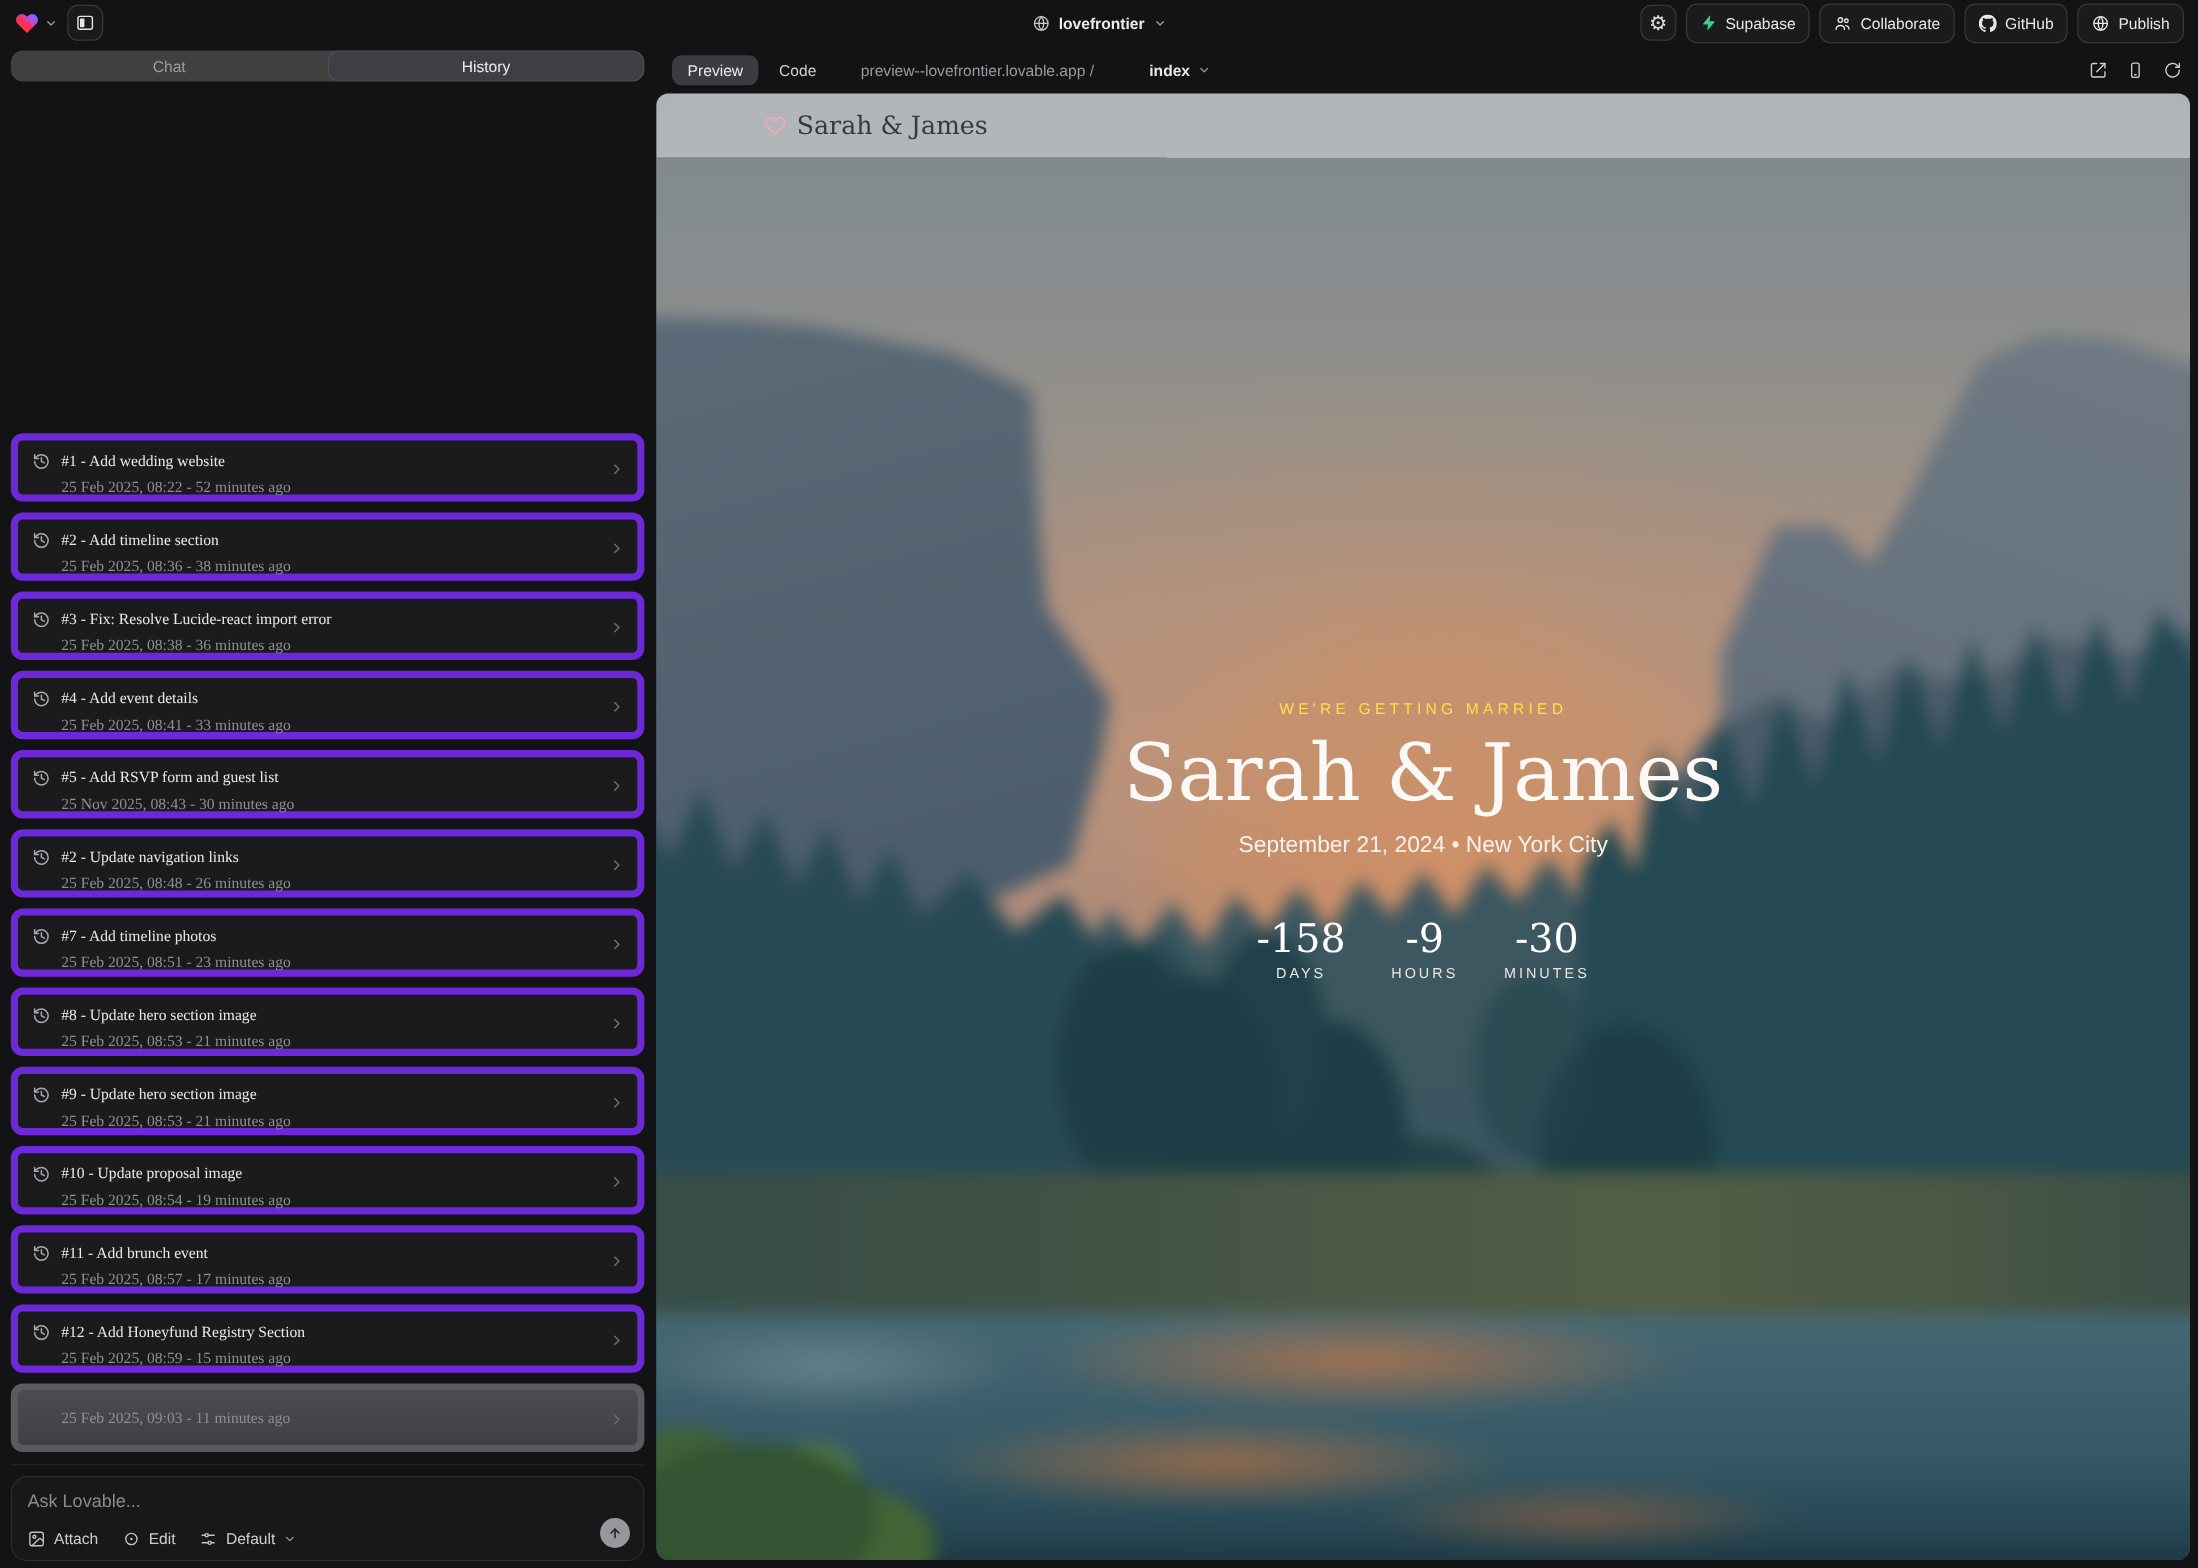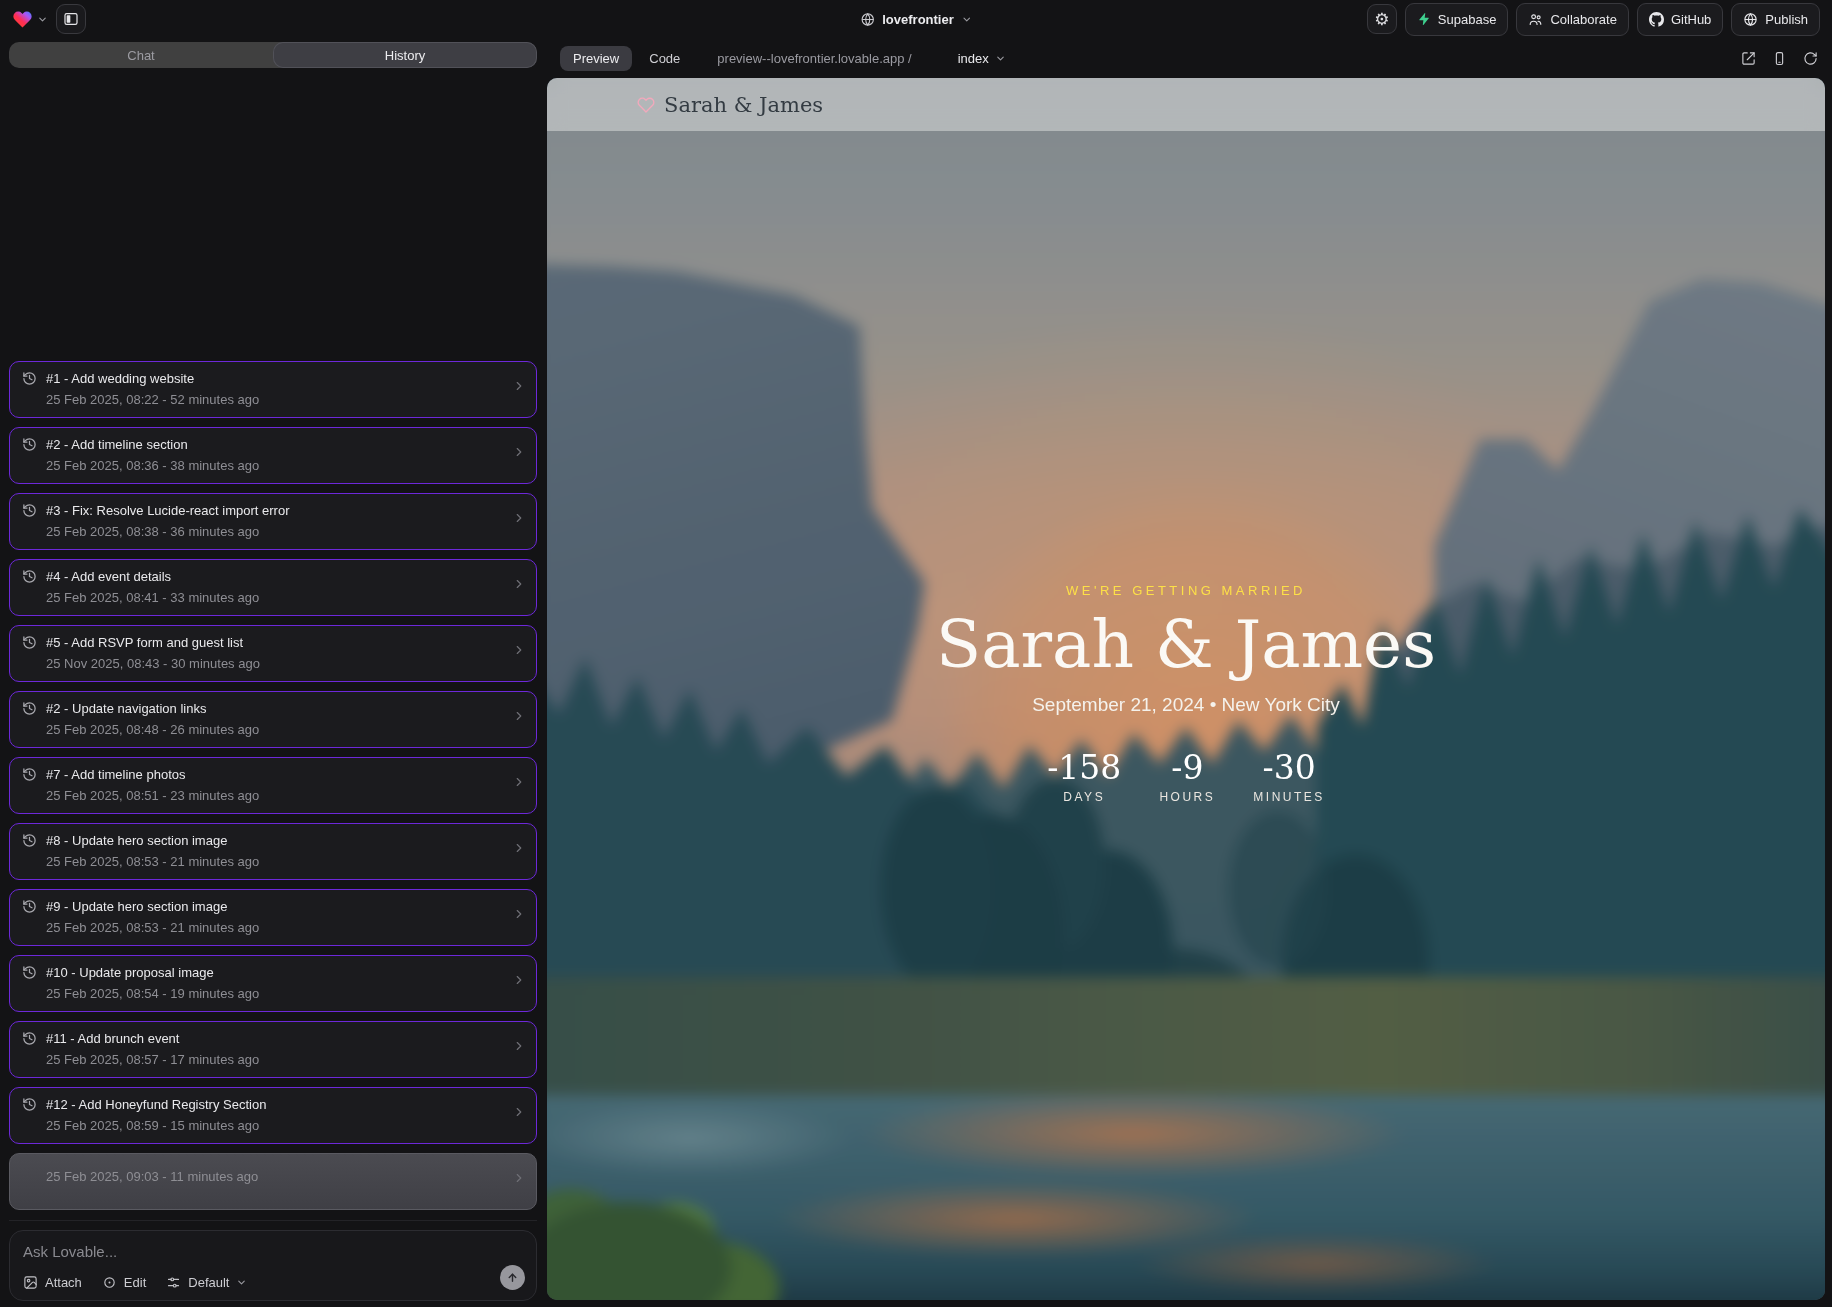--- a/index.html
+++ b/index.html
@@ -24,22 +24,22 @@
   
   .main { flex:1; display:flex; min-height:0; }
   .left-panel { width:546px; flex:0 0 546px; display:flex; flex-direction:column; padding:4px 9px 6px; min-height:0; }
 
   .seg-tabs { display:flex; background:#404040; border-radius:10px; overflow:hidden; flex:0 0 26px; }
   .seg-tab { flex:1; display:flex; align-items:center; justify-content:center; font-size:13px; color:#9c9ca2;
              border-radius:10px; cursor:pointer; }
   .seg-tab.active { background:#3e3e44; color:#ececef; box-shadow:inset 0 0 0 1px #515158; font-weight:500; }
 
   .history-list { flex:1; display:flex; flex-direction:column; justify-content:flex-end; gap:9px; margin-top:8px; min-height:0; }
-  .h-card { border:1px solid #6d28d9; background:#1b1b1e; border-radius:10px; height:57px; flex:0 0 57px;
-            padding:9px 12px 0 12px; position:relative; cursor:pointer; }
+  .h-card { border:6px solid #6d28d9; background:#1b1b1e; border-radius:10px; height:57px; flex:0 0 57px;
+            padding:9px 12px 0 12px; position:relative; cursor:pointer;font-family:Liberation Serif, serif; }
   .h-card.current { background:linear-gradient(180deg,#4b4b51,#3f3f45); border-color:#5a5a61; }
   .h-row1 { display:flex; align-items:center; gap:9px; }
   .h-icon { color:#a9a9af; display:flex; }
   .h-title { font-size:13px; color:#e9e9ec; font-weight:500; }
   .h-badge { background:#ffffff; color:#1a1a1d; font-size:12px; font-weight:700; border-radius:999px; padding:3px 11px; margin-left:4px; }
   .h-time { font-size:13px; color:#8e8e94; margin:6px 0 0 24px; }
   .h-chev { position:absolute; right:10px; top:17px; color:#6f6f76; }
 
   
   .composer-wrap { border-top:1px solid #232327; margin-top:10px; padding-top:9px; flex:0 0 auto; }
@@ -52,21 +52,21 @@
   .c-btn svg { color:#c2c2c7; }
   .send-btn { position:absolute; right:11px; bottom:10px; width:25px; height:25px; border-radius:50%;
               background:#97979d; display:flex; align-items:center; justify-content:center; color:#29292e; cursor:pointer; }
 
   
   .right-area { flex:1; display:flex; flex-direction:column; min-width:0; }
   .pv-toolbar { height:40px; flex:0 0 40px; display:flex; align-items:center; padding:0 14px; gap:14px; }
   .pv-tab { font-size:13px; color:#cfcfd4; padding:5px 13px; border-radius:8px; cursor:pointer; }
   .pv-tab.active { background:#3b3b41; color:#ececef; }
   .pv-url { display:flex; align-items:center; gap:6px; font-size:13px; color:#9a9aa1; margin-left:10px; cursor:pointer; }
-  .pv-url .page { color:#e8e8eb; font-weight:400;padding-left:40px; }
+  .pv-url .page { color:#e8e8eb; font-weight:700;padding-left:40px; }
   .pv-icons { margin-left:auto; display:flex; align-items:center; gap:16px; color:#cfcfd4; }
   .pv-icons .pv-ic { display:flex; cursor:pointer; }
 
   
   .site { position:relative; flex:1; margin:0 7px 7px 1px; border-radius:10px; overflow:hidden; background:#44525c; }
   .scene { position:absolute; inset:-14px; filter:blur(7px); }
   .layer { position:absolute; inset:0; }
   .sky { background:linear-gradient(180deg,#8e979d 0%,#989d9f 12%,#aaa298 24%,#c3a28e 34%,#d0a48b 44%,#cb9f88 52%,#b59786 60%,#9e8d83 70%); }
   .glow { background:
       radial-gradient(46% 34% at 50% 43%, rgba(224,164,120,.55), rgba(224,164,120,0) 70%),
@@ -124,21 +124,21 @@
   .brand { display:flex; align-items:center; gap:9px; font-family:"DejaVu Serif",serif; font-size:21px; color:#333b42; }
   .brand-heart { color:#f2a9bc; display:flex; }
   .site-nav { display:flex; gap:27px; }
   .site-nav a { font-size:15px; color:#333b42; text-decoration:none; cursor:pointer; }
 
   .hero { position:absolute; left:0; right:0; top:505px; z-index:4; text-align:center; color:#f7f4ef; }
   .hero-eyebrow { font-size:13px; letter-spacing:3.5px; font-weight:500; color:#fde047; }
   .hero-title { font-family:"DejaVu Serif",serif; font-size:66px; line-height:1.05; margin-top:12px; font-weight:500; color:#fbf9f5; }
   .hero-date { font-size:19px; margin-top:15px; color:#f5f2ec; }
   .countdown { display:flex; justify-content:center; gap:34px; margin-top:32px; }
-  .cd-item { min-width:64px; }
+  .cd-item { min-width:64px;margin-top:14px; }
   .cd-value { font-family:"DejaVu Serif",serif; font-size:33px; color:#ffffff; }
   .cd-label { font-size:12px; letter-spacing:2.5px; margin-top:3px; color:#eae6e0; }
 
   svg { display:block; }
 </style>
 </head>
 <body>
 
 <div class="app">
 

